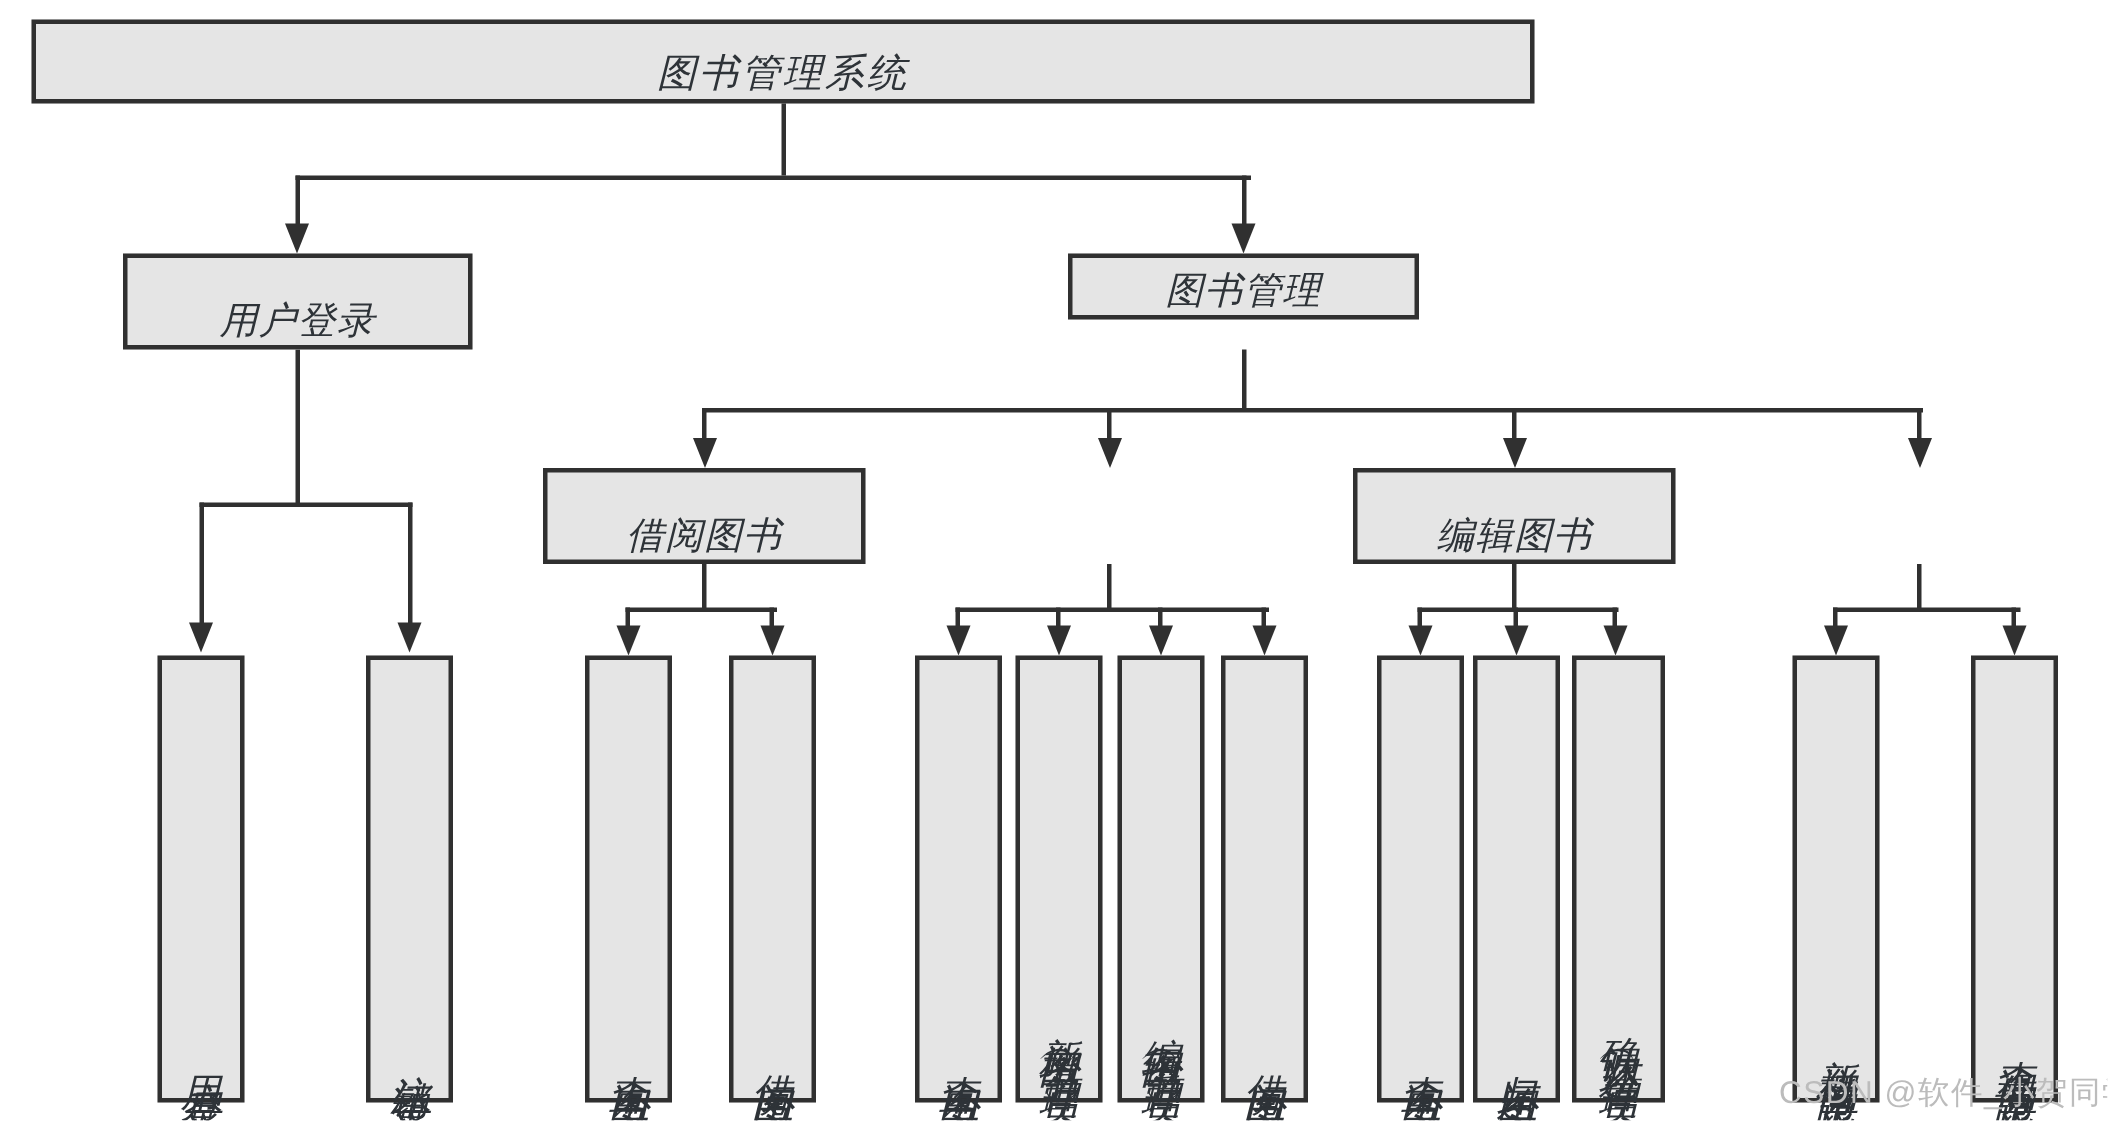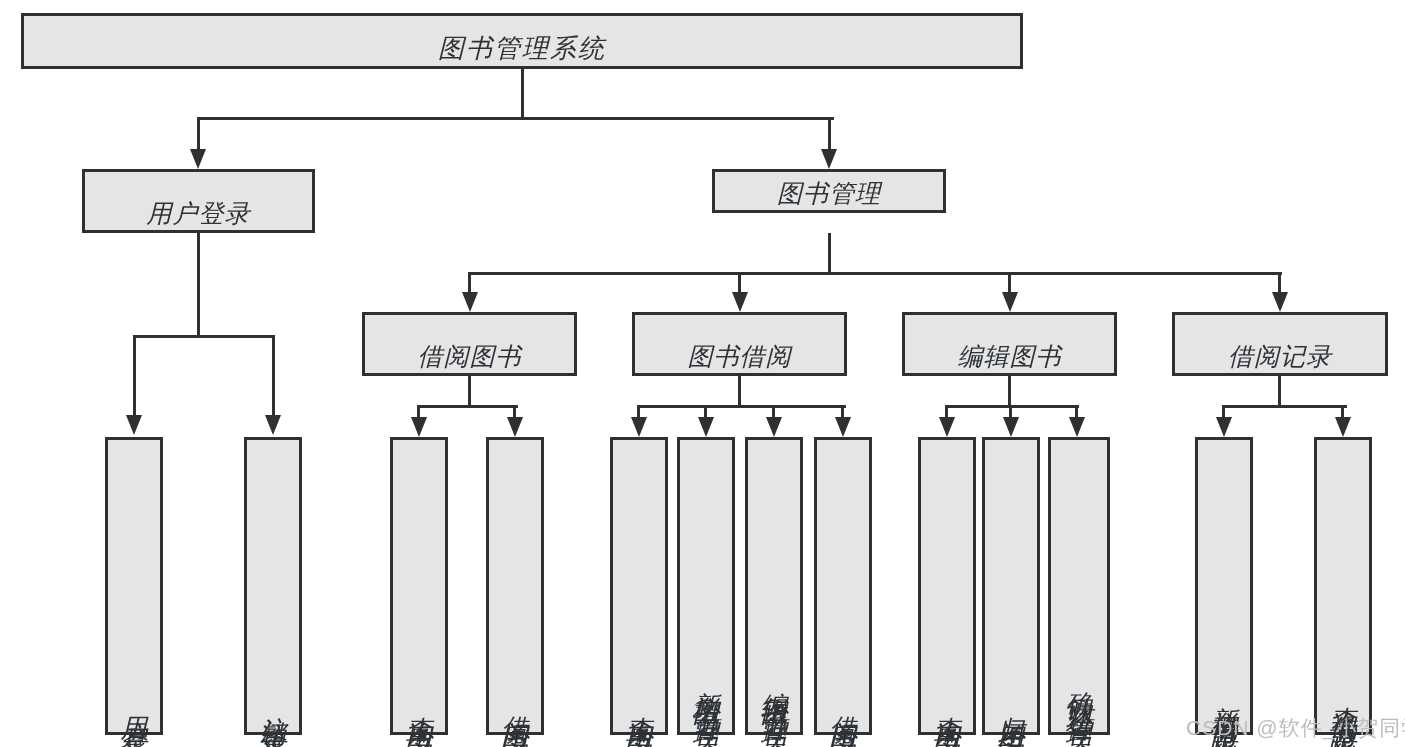--- a/index.html
+++ b/index.html
@@ -141,28 +141,22 @@
   <div class="box lv23" style="left:82px;top:169px;width:233px;height:64px">
     <span class="htext">用户登录</span>
   </div>
   <div class="box lv23" style="left:712px;top:169px;width:234px;height:44px">
     <span class="htext">图书管理</span>
   </div>
 
   <div class="box lv23" style="left:362px;top:312px;width:215px;height:64px">
     <span class="htext">借阅图书</span>
   </div>
-  <div class="box lv23" style="left:632px;top:312px;width:215px;height:64px">
-    <span class="htext">图书借阅</span>
-  </div>
   <div class="box lv23" style="left:902px;top:312px;width:215px;height:64px">
     <span class="htext">编辑图书</span>
-  </div>
-  <div class="box lv23" style="left:1172px;top:312px;width:216px;height:64px">
-    <span class="htext">借阅记录</span>
   </div>
 
   <div class="box leaf" style="left:105px">
     <span class="vtext">用户登录</span>
   </div>
   <div class="box leaf" style="left:244px">
     <span class="vtext">注销登录</span>
   </div>
   <div class="box leaf" style="left:390px">
     <span class="vtext">查询图书</span>

